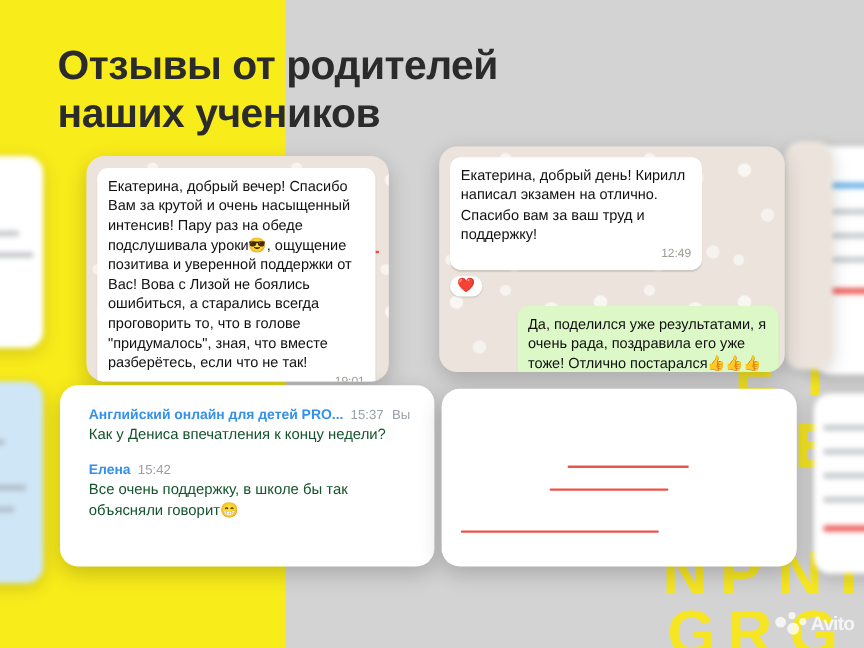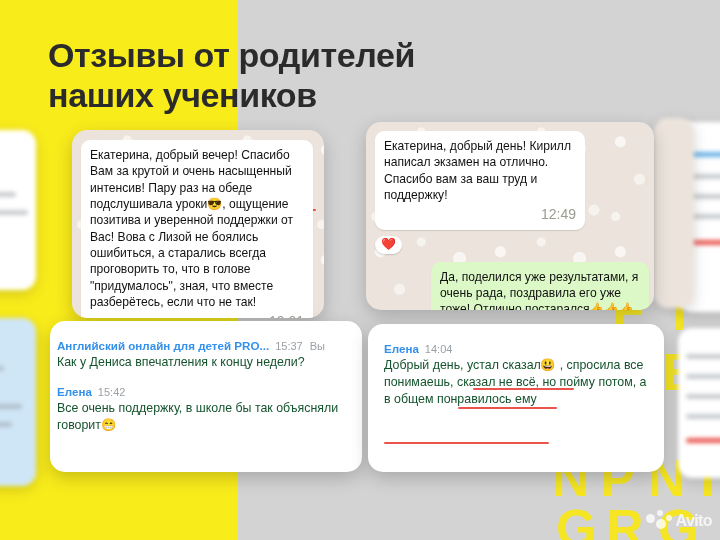--- a/index.html
+++ b/index.html
@@ -138,21 +138,21 @@
   }
   .bubble.in  { background: #ffffff; }
   .bubble.out { background: #dcf8c6; }
 
   .bubble .msg-text {
     display: block;
     white-space: pre-wrap;
     word-wrap: break-word;
   }
   .time {
-    font-size: 14px;
+    font-size: 10px;
     color: #9b9b93;
     white-space: nowrap;
   }
   .time-inline {
     float: right;
     margin: 2px 0 0 6px;
   }
   .reaction {
     display: inline-block;
     background: #ffffff;
@@ -319,45 +319,37 @@
         <div class="bubble out" style="width:218px;">
           <span class="msg-text">Да, поделился уже результатами, я очень рада, поздравила его уже тоже! Отлично постарался👍👍👍</span>
 
           <div style="clear:both"></div>
         </div>
       </div>
     </div>
   </div>
 
   <div class="card tg" style="left:50px; top:321px; width:312px; height:151px;">
-    <div style="padding:17px 7px;">
+    <div style="padding:17px 24px;">
       <div class="tg-msg">
         <div class="tg-head">
           <span class="tg-name">Английский онлайн для детей PRO...</span><span class="tg-time">15:37</span><span class="tg-you">Вы</span>
         </div>
         <div class="tg-body">Как у Дениса впечатления к концу недели?</div>
       </div>
       <div class="tg-msg">
         <div class="tg-head">
           <span class="tg-name">Елена</span><span class="tg-time">15:42</span>
         </div>
         <div class="tg-body">Все очень поддержку, в школе бы так объясняли говорит😁</div>
       </div>
     </div>
   </div>
 
   <div class="card tg" style="left:368px; top:324px; width:296px; height:148px;">
-    <div style="padding:17px 16px;">
-      <div class="tg-msg">
-        <div class="tg-head">
-          <span class="tg-name">Елена</span><span class="tg-time">14:04</span>
-        </div>
-        <div class="tg-body">Добрый день, устал сказал😃 , спросила все понимаешь, сказал не всё, но пойму потом, а в общем понравилось ему</div>
-      </div>
-    </div>
     <div class="uline" style="left:105px; top:64px; width:101px;"></div>
     <div class="uline" style="left:90px;  top:83px; width:99px;"></div>
     <div class="uline" style="left:16px;  top:118px; width:165px;"></div>
   </div>
 
   <div class="avito">
     <span class="avito-dots">
       <i style="left:0px;  top:4px;  width:9px;  height:9px;"></i>
       <i style="left:11px; top:0px;  width:6px;  height:6px;"></i>
       <i style="left:10px; top:9px;  width:10px; height:10px;"></i>

